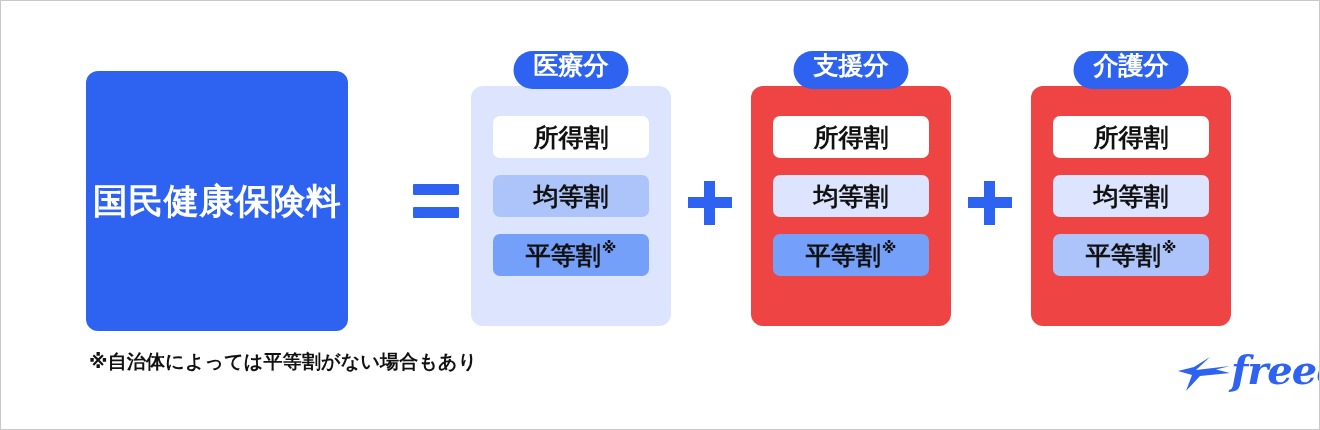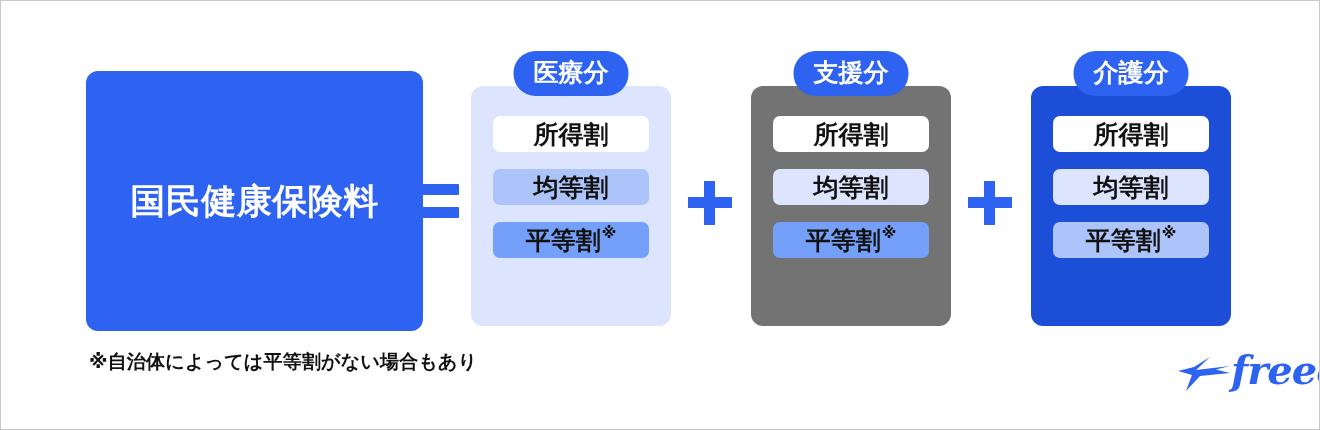--- a/index.html
+++ b/index.html
@@ -18,21 +18,21 @@
     background: #ffffff;
     border: 1px solid #c8c8c8;
     box-sizing: border-box;
     overflow: hidden;
   }
 
   .main-box {
     position: absolute;
     left: 85px;
     top: 70px;
-    width: 337px;
+    width: 262px;
     height: 260px;
     background: #2d63f0;
     border-radius: 12px;
     display: flex;
     align-items: center;
     justify-content: center;
     box-sizing: border-box;
   }
   .main-box-label {
     color: #ffffff;
@@ -89,40 +89,40 @@
   .group {
     position: absolute;
     top: 85px;
     width: 200px;
     height: 240px;
     border-radius: 12px;
     box-sizing: border-box;
     padding: 30px 22px 0 22px;
   }
   .group.g1 { left: 470px; background: #dce5fd; }
-  .group.g2 { left: 750px; background: #737373; }
-  .group.g3 { left: 1030px; background: #1d4ed8; }
+  .group.g2 { left: 750px; background: #ef4444; }
+  .group.g3 { left: 1030px; background: #ef4444; }
 
   .group-pill {
     position: absolute;
     top: -35px;
     left: 50%;
     transform: translateX(-50%);
     background: #2d63f0;
     color: #ffffff;
     font-size: 25px;
     font-weight: bold;
     line-height: 1;
-    padding: 9px 20px 11px 20px;
+    padding: 2px 20px 11px 20px;
     border-radius: 22px;
     white-space: nowrap;
   }
 
   .chip {
-    height: 36px;
+    height: 42px;
     border-radius: 7px;
     display: flex;
     align-items: center;
     justify-content: center;
     margin-bottom: 17px;
     color: #111111;
     font-size: 25px;
     font-weight: bold;
     line-height: 1;
     white-space: nowrap;

